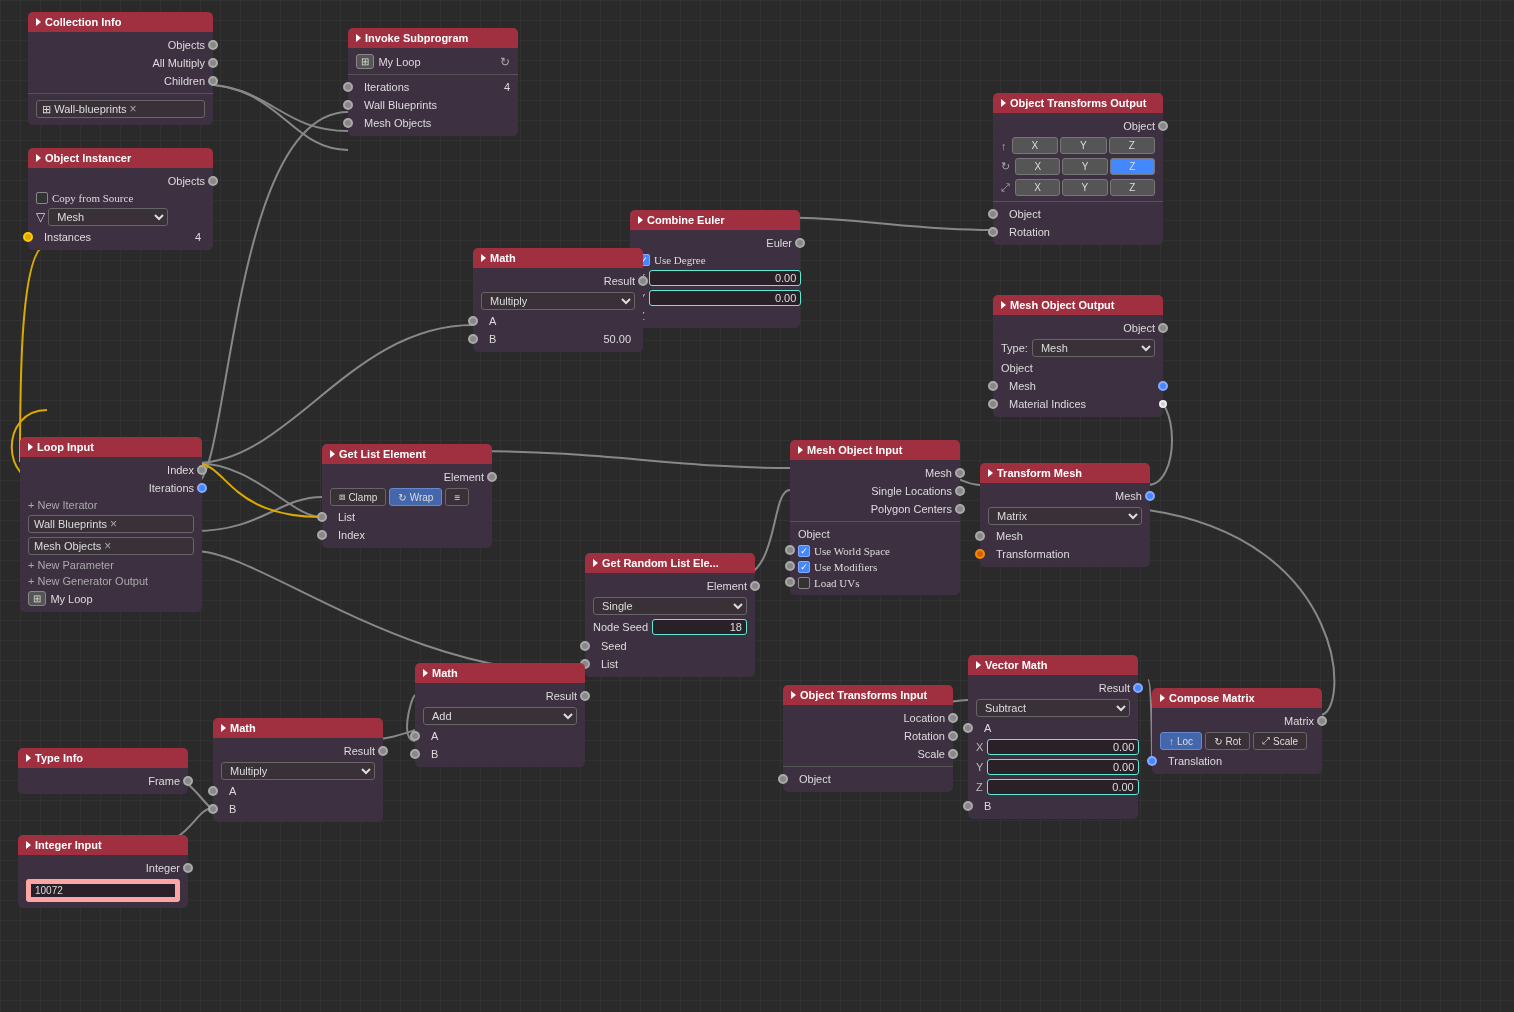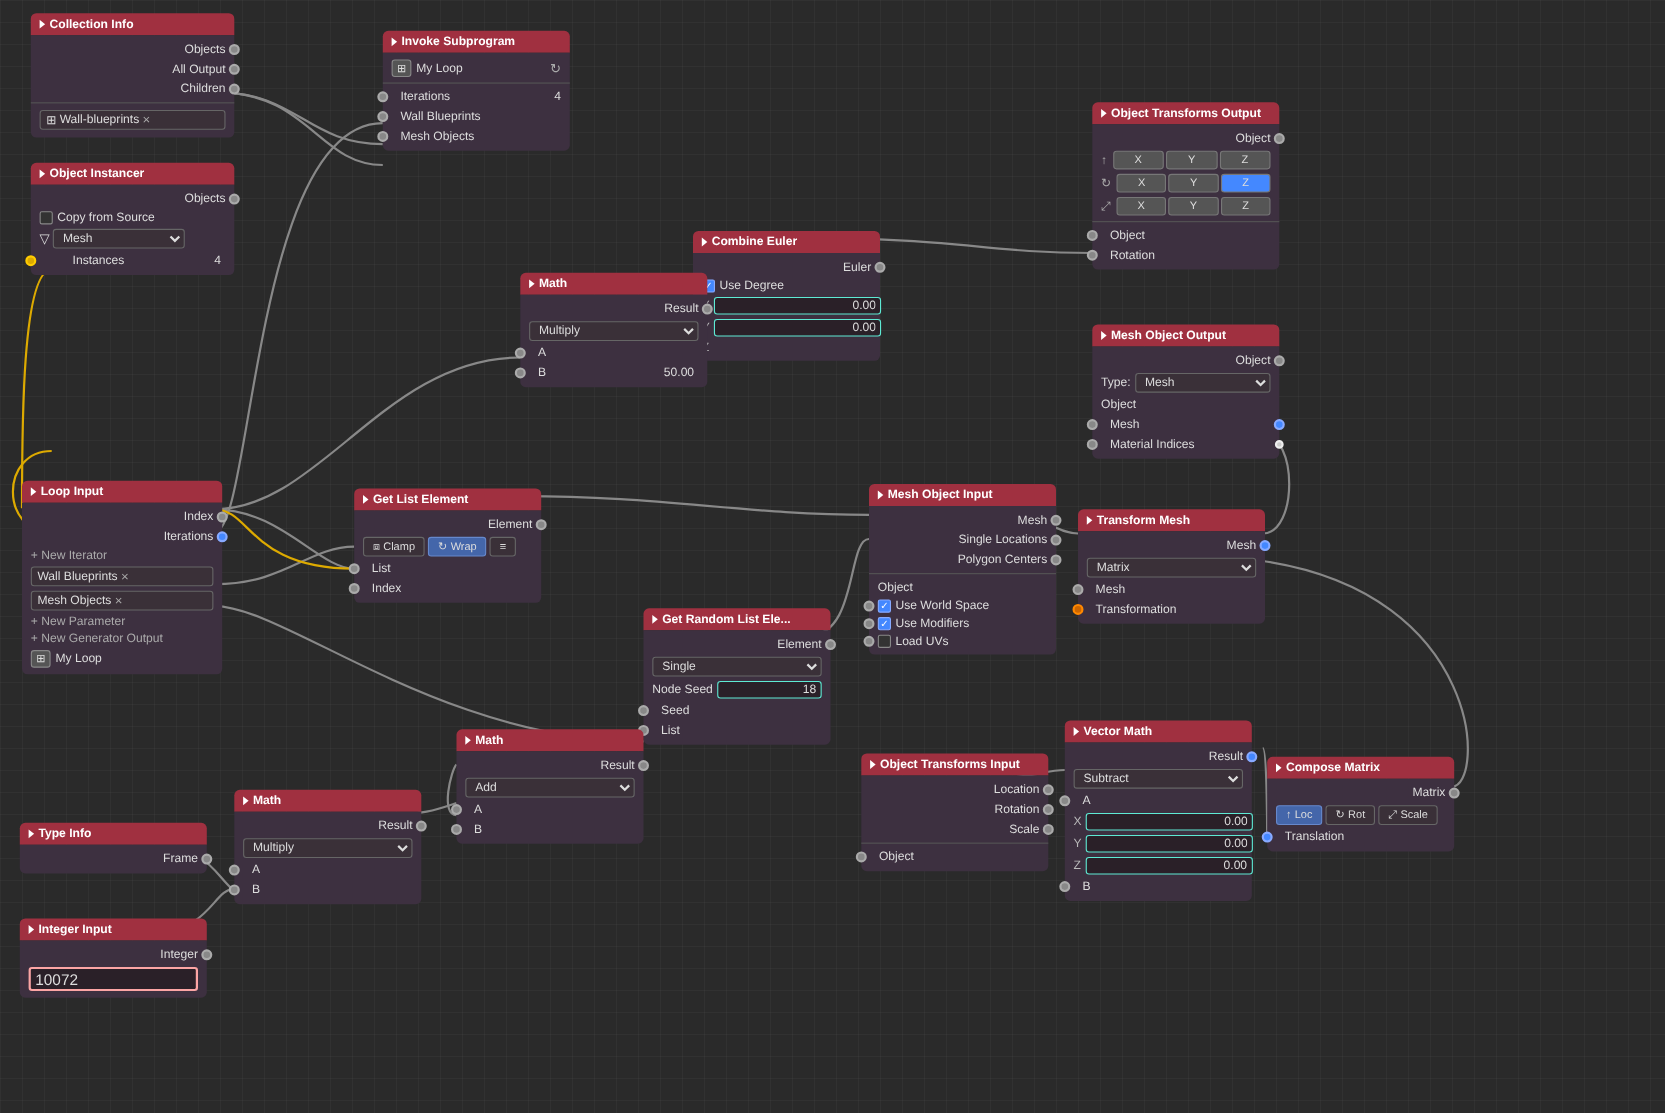--- a/index.html
+++ b/index.html
@@ -70,24 +70,24 @@
     .socket.grey { background: #888; border-color: #aaa; }
     .socket.yellow { background: #ddaa00; border-color: #ffcc00; }
     .socket.orange { background: #cc6600; border-color: #ff8800; }
     .socket.white-dot { background: #ccc; border-color: #eee; }
     .divider {
       border-top: 1px solid #555;
       margin: 3px 0;
     }
     .node-input {
       background: #2a2028;
-      border: 2px solid #fca5a5;
+      border: 5px solid #fca5a5;
       border-radius: 3px;
       color: #ddd;
-      font-size: 14px;
+      font-size: 10px;
       padding: 1px 4px;
       width: 100%;
     }
     .node-select {
       background: #3a3038;
       border: 1px solid #666;
       border-radius: 3px;
       color: #ddd;
       font-size: 11px;
       padding: 1px 4px;
@@ -104,24 +104,25 @@
       font-size: 11px;
       color: #ddd;
     }
     .tag-x {
       color: #aaa;
       cursor: pointer;
       font-size: 12px;
     }
     .checkbox-row {
       display: flex;
-      align-items: center;
+      align-items: flex-start;
       gap: 4px;
       padding: 2px 8px;
       font-size: 11px;
+      font-family: Liberation Serif, serif;
     }
     .checkbox-box {
       width: 12px; height: 12px;
       background: #4488ff;
       border: 1px solid #88aaff;
       border-radius: 2px;
       display: flex; align-items: center; justify-content: center;
       font-size: 9px; color: #fff;
     }
     .checkbox-empty {
@@ -263,21 +264,21 @@
   <div class="node-header">
     <span class="triangle"></span>
     <span>Collection Info</span>
   </div>
   <div class="node-body">
     <div class="node-row right">
       <span>Objects</span>
       <span class="socket right grey"></span>
     </div>
     <div class="node-row right">
-      <span>All Output</span>
+      <span>All Multiply</span>
       <span class="socket right grey"></span>
     </div>
     <div class="node-row right">
       <span>Children</span>
       <span class="socket right grey"></span>
     </div>
     <div class="divider"></div>
     <div style="padding:3px 8px;">
       <div class="tag">
         <span style="font-size:11px;">⊞</span>
@@ -305,21 +306,21 @@
     <div style="padding:2px 8px;">
       <div style="display:flex;align-items:center;gap:3px;">
         <span style="font-size:12px;">▽</span>
         <select class="node-select" style="width:120px;">
           <option>Mesh</option>
         </select>
       </div>
     </div>
     <div class="node-row">
       <span class="socket left yellow"></span>
-      <span style="padding-left:8px;margin-left:22px;">Instances</span>
+      <span style="padding-left:8px;">Instances</span>
       <span style="flex:1;text-align:right;padding-right:4px;color:#ddd;">4</span>
     </div>
   </div>
 </div>
 
 <div class="node" style="left:348px;top:28px;width:155px;">
   <div class="node-header">
     <span class="triangle"></span>
     <span>Invoke Subprogram</span>
   </div>

